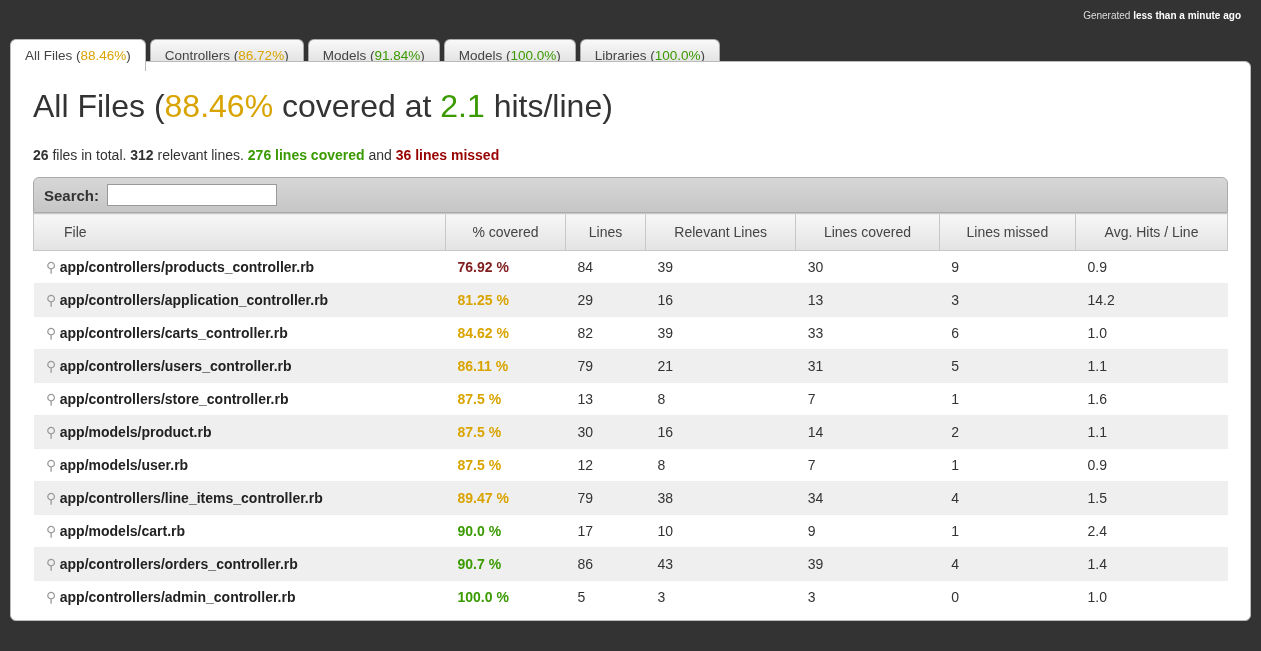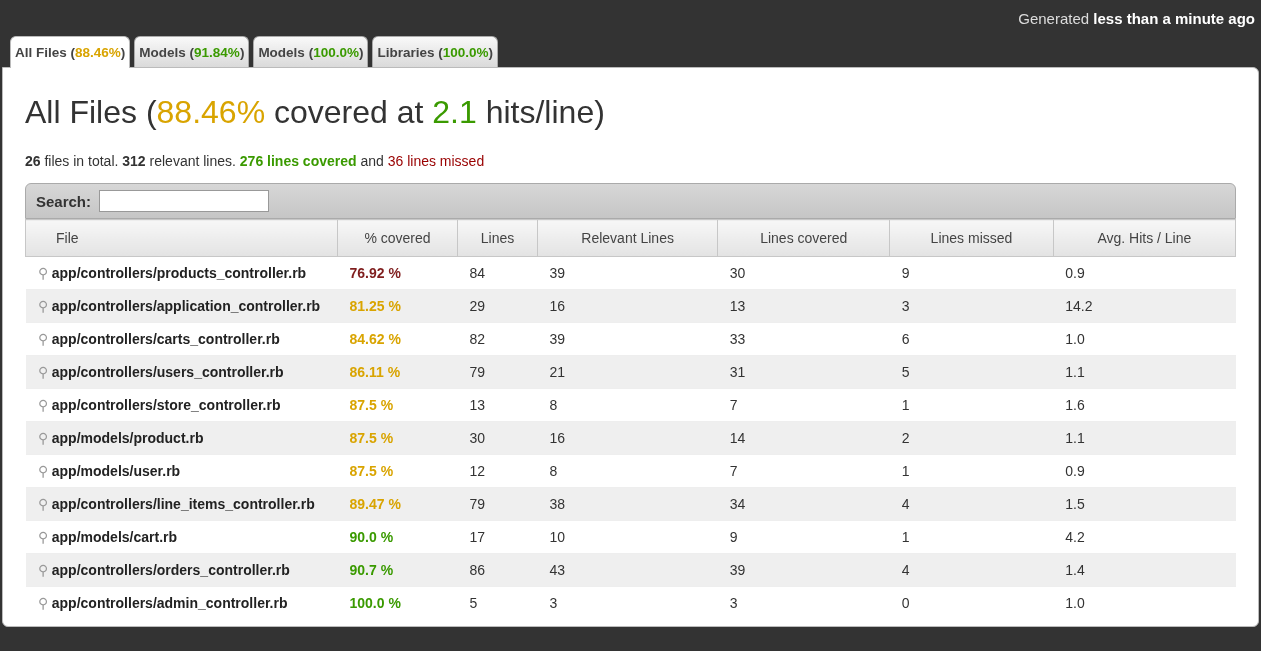--- a/index.html
+++ b/index.html
@@ -6,53 +6,53 @@
   body {
     margin: 0;
     font-family: "Lucida Grande", "Segoe UI", Helvetica, Arial, sans-serif;
     background: #333;
     color: #333;
     font-size: 14px;
   }
   .timestamp {
     color: #ddd;
     text-align: right;
-    padding: 10px 6px 8px;
-    font-size: 15px;
+    padding: 10px 20px 8px;
+    font-size: 10px;
   }
   .timestamp strong { font-weight: bold; color: #fff; }
   .tabs {
     display: flex;
     gap: 4px;
     padding: 0 10px;
     align-items: flex-end;
   }
   .tab {
     background: linear-gradient(#f9f9f9, #d9d9d9);
     border: 1px solid #aaa;
     border-bottom: none;
     border-radius: 6px 6px 0 0;
-    padding: 8px 4px;
+    padding: 8px 14px;
     font-size: 13.5px;
-    font-weight: bold;
+    font-weight: normal;
     color: #444;
     cursor: pointer;
     position: relative;
-    top: 1px;
+    top: 10px;
   }
   .tab.active {
     background: #fff;
     border-color: #bbb;
     z-index: 2;
   }
   .tab .pct-yellow { color: #d9a400; }
   .tab .pct-green { color: #3a9a00; }
   .panel {
     background: #fff;
-    margin: 0 2px 10px;
+    margin: 0 10px 10px;
     border: 1px solid #bbb;
     border-radius: 0 6px 6px 6px;
     padding: 26px 22px 0;
     position: relative;
     min-height: 560px;
   }
   h1.title {
     font-size: 32px;
     font-weight: normal;
     margin: 0 0 22px;
@@ -60,21 +60,21 @@
   }
   h1 .pct-yellow { color: #d9a400; }
   h1 .pct-green { color: #3a9a00; }
   .summary {
     font-size: 14px;
     margin-bottom: 14px;
     color: #333;
   }
   .summary strong { font-weight: bold; }
   .summary .green { color: #3a9a00; font-weight: bold; }
-  .summary .red { color: #990000; font-weight: normal; }
+  .summary .red { color: #990000; font-weight: bold; }
   .searchbox {
     background: linear-gradient(#d7d7d7, #c6c6c6);
     border: 1px solid #aaa;
     border-radius: 6px 6px 0 0;
     padding: 6px 10px;
     display: flex;
     align-items: center;
     gap: 8px;
   }
   .searchbox label { font-weight: bold; font-size: 15px; color: #333; }
@@ -106,34 +106,35 @@
     font-size: 14px;
     color: #333;
   }
   tbody tr:nth-child(even) td { background: #efefef; }
   td.file { font-weight: bold; color: #222; }
   td.file .mag { color: #999; margin-right: 4px; font-weight: normal; display:inline-block; transform: scaleX(-1); }
   td.pct { font-weight: bold; }
   .c-red { color: #7f1d1d; }
   .c-yellow { color: #d9a400; }
   .c-green { color: #3a9a00; }
-  .col-file { width: 312px; }
+  .col-file { width: 412px; }
   .col-pct { width: 120px; }
   .col-num { width: 80px; }
 </style>
 </head>
 <body>
 
 <div class="timestamp">
   <span>Generated</span>
   <strong>less than a minute ago</strong>
 </div>
 
 <div class="tabs" id="tabs-bar">
     <div class="tab active"><span>All Files (</span><span class="pct-yellow">88.46%</span><span>)</span></div>
+    <div class="tab"><span>Controllers (</span><span class="pct-yellow">86.72%</span><span>)</span></div>
     <div class="tab"><span>Models (</span><span class="pct-green">91.84%</span><span>)</span></div>
     <div class="tab"><span>Models (</span><span class="pct-green">100.0%</span><span>)</span></div>
     <div class="tab"><span>Libraries (</span><span class="pct-green">100.0%</span><span>)</span></div>
   </div>
 
 <div class="panel">
   <h1 class="title">
     <span>All Files (</span><span class="pct-yellow">88.46%</span><span> covered at </span><span class="pct-green">2.1</span><span> hits/line)</span>
   </h1>
 
@@ -231,21 +232,21 @@
           <td>4</td>
           <td>1.5</td>
         </tr>
         <tr>
           <td class="file"><span class="mag">⚲</span><span>app/models/cart.rb</span></td>
           <td class="pct c-green">90.0 %</td>
           <td>17</td>
           <td>10</td>
           <td>9</td>
           <td>1</td>
-          <td>4.2</td>
+          <td>2.4</td>
         </tr>
         <tr>
           <td class="file"><span class="mag">⚲</span><span>app/controllers/orders_controller.rb</span></td>
           <td class="pct c-green">90.7 %</td>
           <td>86</td>
           <td>43</td>
           <td>39</td>
           <td>4</td>
           <td>1.4</td>
         </tr>

